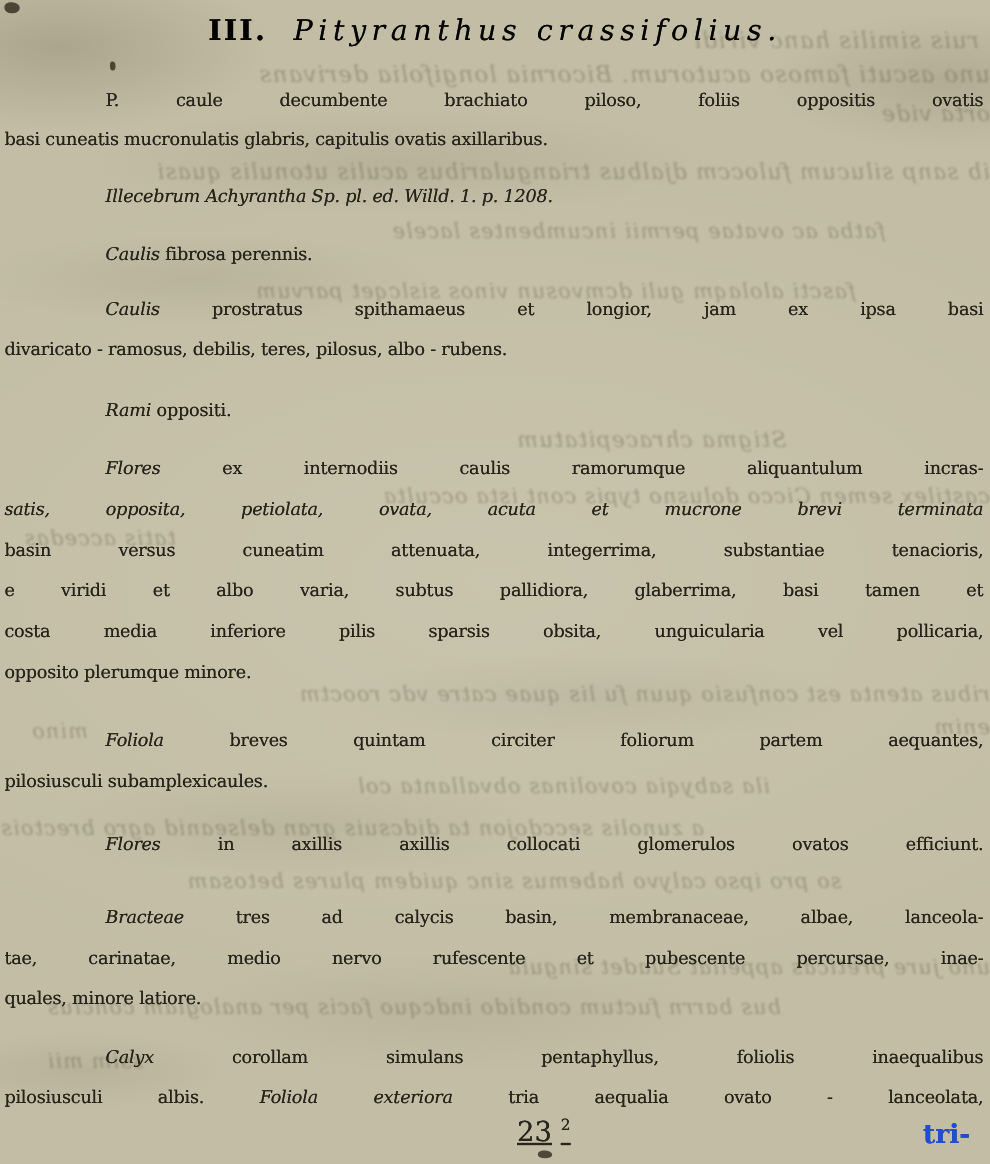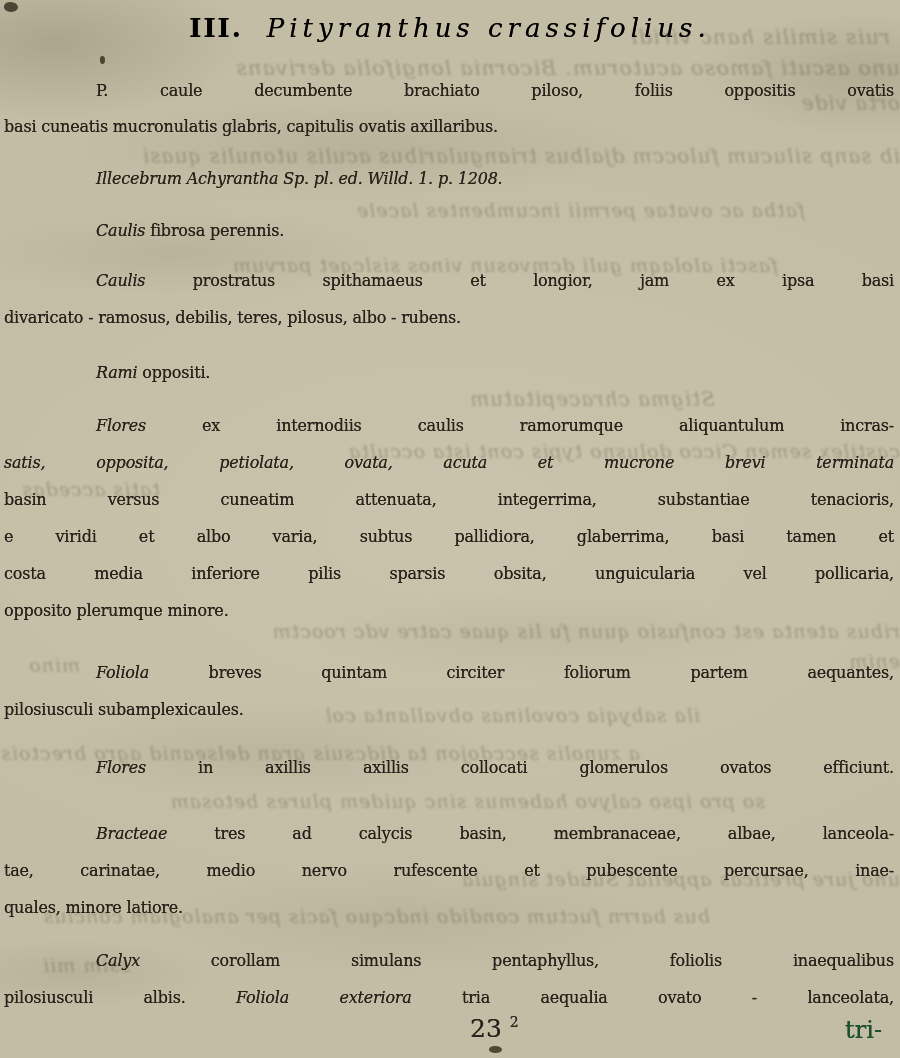--- a/index.html
+++ b/index.html
@@ -32,25 +32,27 @@
   .it{font-style:italic;}
   #title{
     position:absolute;top:8px;left:0;width:100%;height:40px;line-height:40px;
     text-align:center;font-size:26px;color:#000000;text-shadow:0 0 .6px rgba(38,32,26,.85);
   }
   #title .num{letter-spacing:2px;font-weight:bold;}
   #title .species{font-style:italic;letter-spacing:5px;margin-left:24px;}
   #sig{
     position:absolute;top:1014px;left:470px;font-size:25px;color:#2a241c;
     text-shadow:0 0 .6px rgba(42,36,28,.85);
+    text-decoration:underline;
   }
   #sig sup{font-size:14px;vertical-align:10px;margin-left:8px;}
   #catchword{
-    position:absolute;top:1016px;right:18px;font-size:24px;color:#14532d;
+    position:absolute;top:1016px;right:18px;font-size:24px;color:#1d4ed8;
     text-shadow:0 0 .6px rgba(42,36,28,.85);
+    font-weight:bold;
   }
   .bleed{
     position:absolute;height:26px;line-height:26px;
     transform:scaleX(-1);filter:blur(1.1px);
     color:rgba(86,78,56,.55);opacity:.62;white-space:nowrap;overflow:hidden;
     font-style:italic;letter-spacing:1px;
   }
   .speck{position:absolute;background:#33291c;border-radius:45% 55% 50% 50%;opacity:.8;}
 </style>
 </head>

